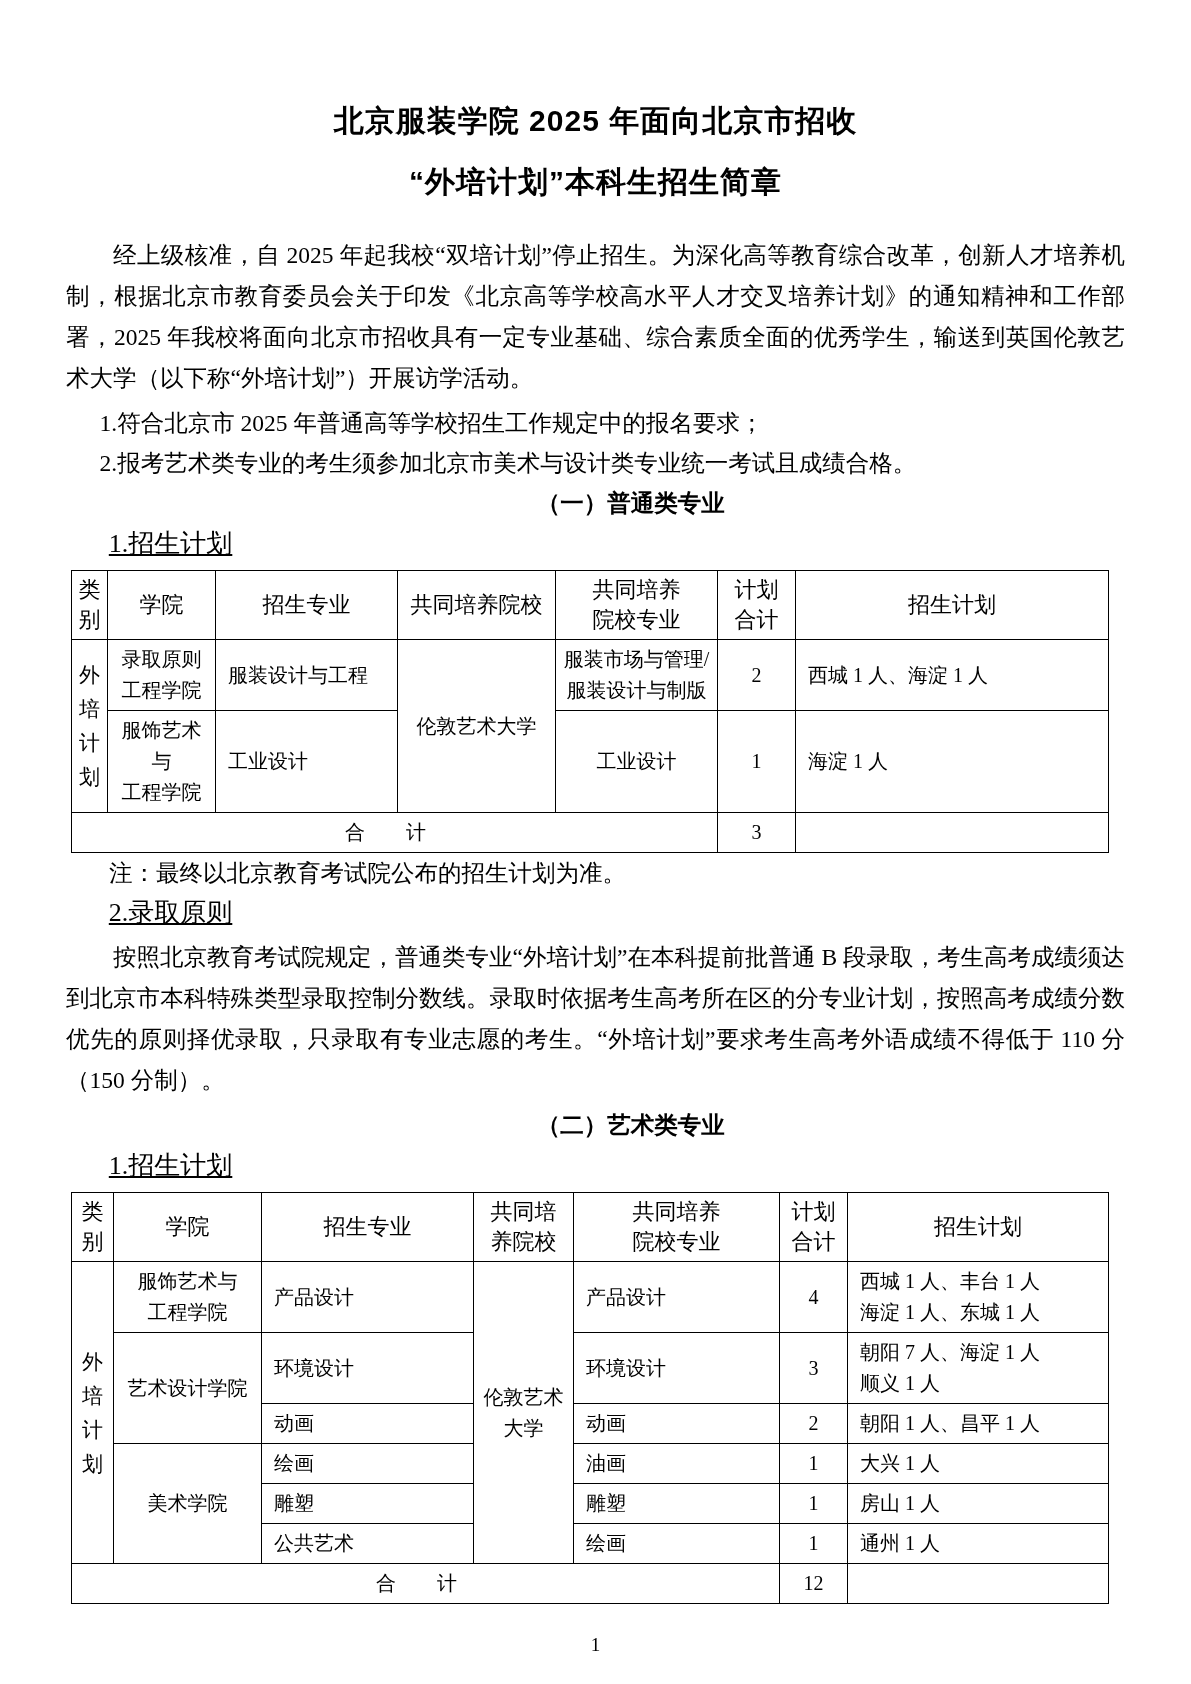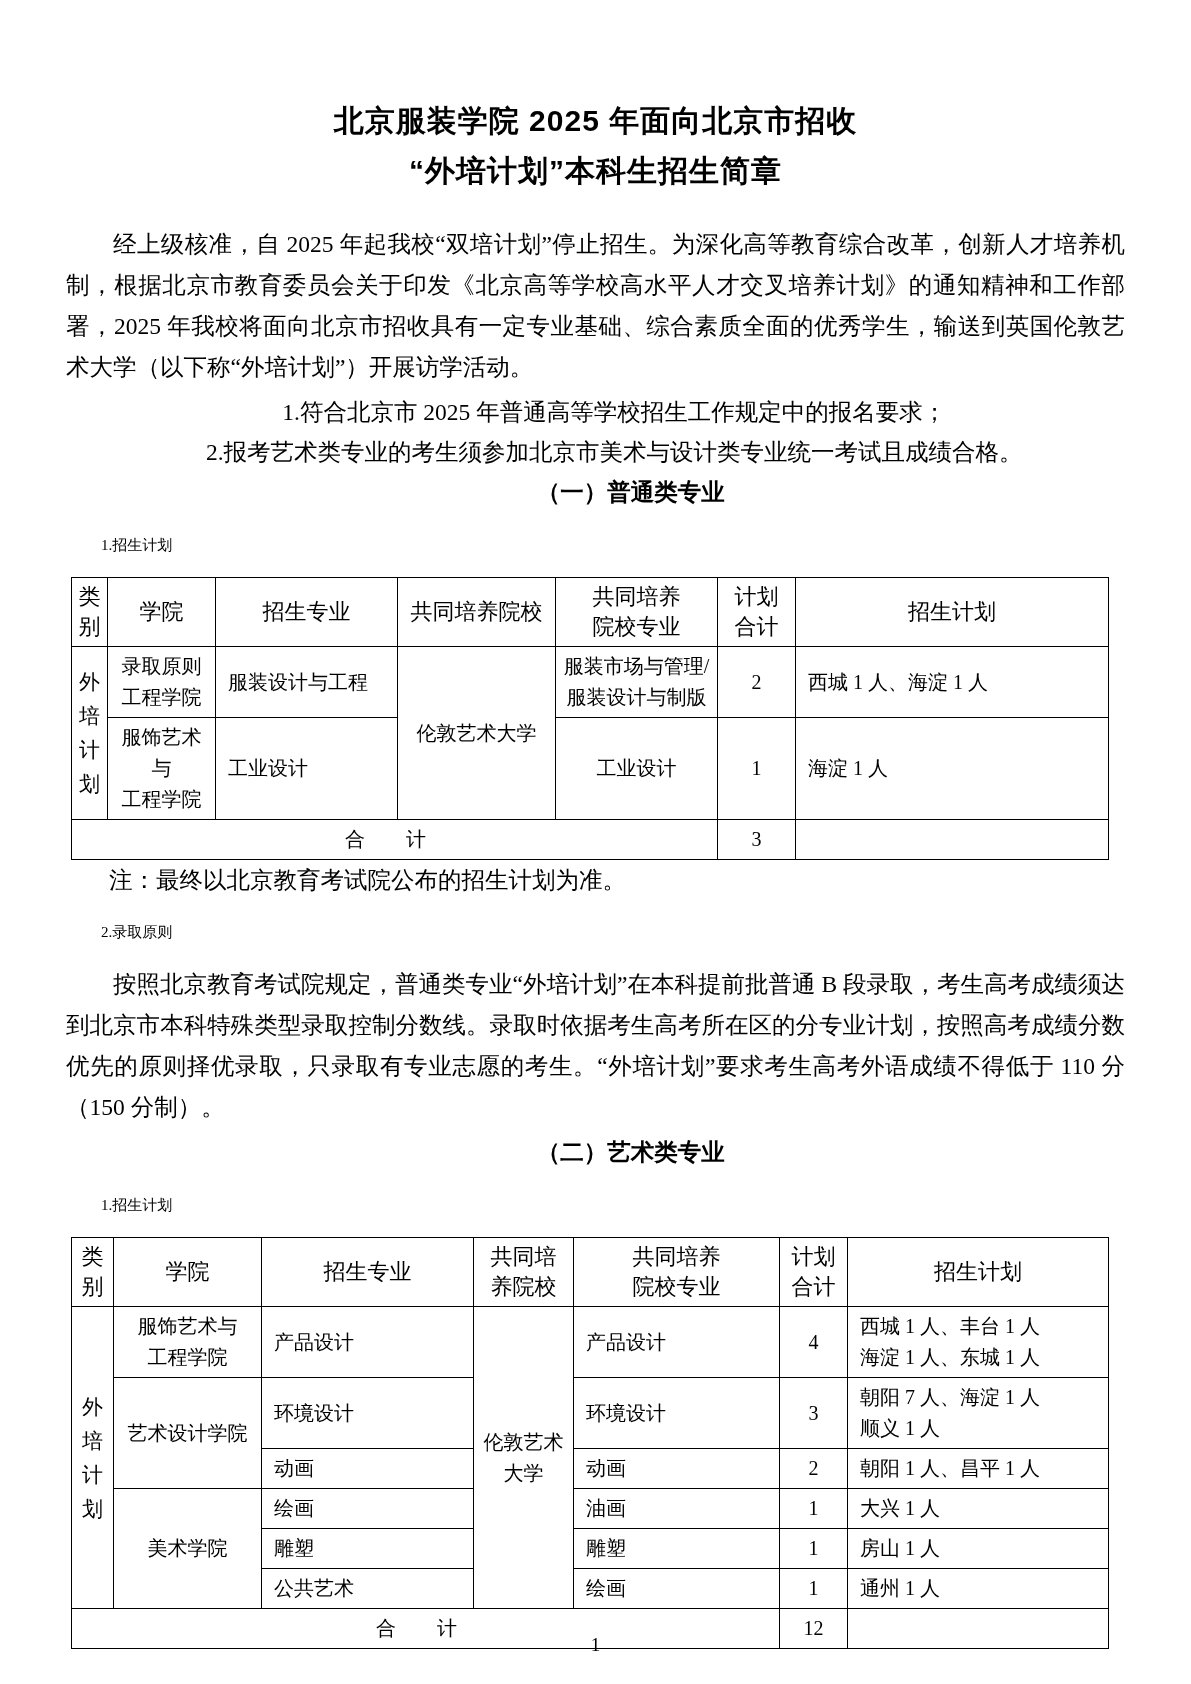--- a/index.html
+++ b/index.html
@@ -20,21 +20,21 @@
   }
   .title-line {
     text-align: center;
     font-family: "Liberation Sans", "DejaVu Sans", sans-serif;
     font-weight: bold;
     font-size: 30px;
     letter-spacing: 1px;
     line-height: 1.0;
   }
   .title-1 { margin-top: 14px; }
-  .title-2 { margin-top: 20px; }
+  .title-2 { margin-top: 31px; }
 
   .para {
     font-size: 23.5px;
     line-height: 41px;
     text-align: justify;
     text-justify: inter-ideograph;
     margin: 4px;
   }
   .para.first { margin-top: 38px; text-indent: 2em; }
   .para.indent { text-indent: 2em; }
@@ -54,27 +54,27 @@
     line-height: 41px;
     margin: 0;
     text-indent: 3em;
     text-align: center;
   }
   .list-line {
     font-size: 23.5px;
     line-height: 40px;
     margin: 0;
     text-indent: 1.6em;
-    text-align: center;
   }
   .sub-line {
-    font-size: 15px;
+    font-size: 26px;
     line-height: 40px;
-    margin: 12px;
+    margin: 0;
     text-indent: 1.8em;
+    text-decoration: underline;
   }
   .note-line {
     font-size: 23.5px;
     line-height: 40px;
     margin: 0;
     text-indent: 2em;
   }
 
   table.plan {
     border-collapse: collapse;

